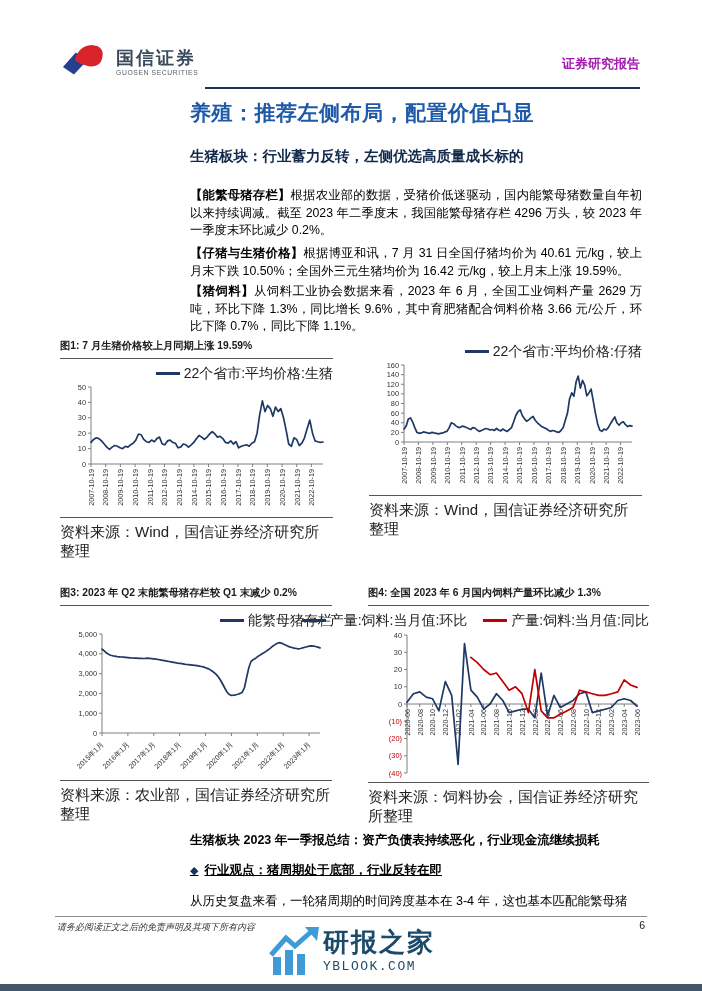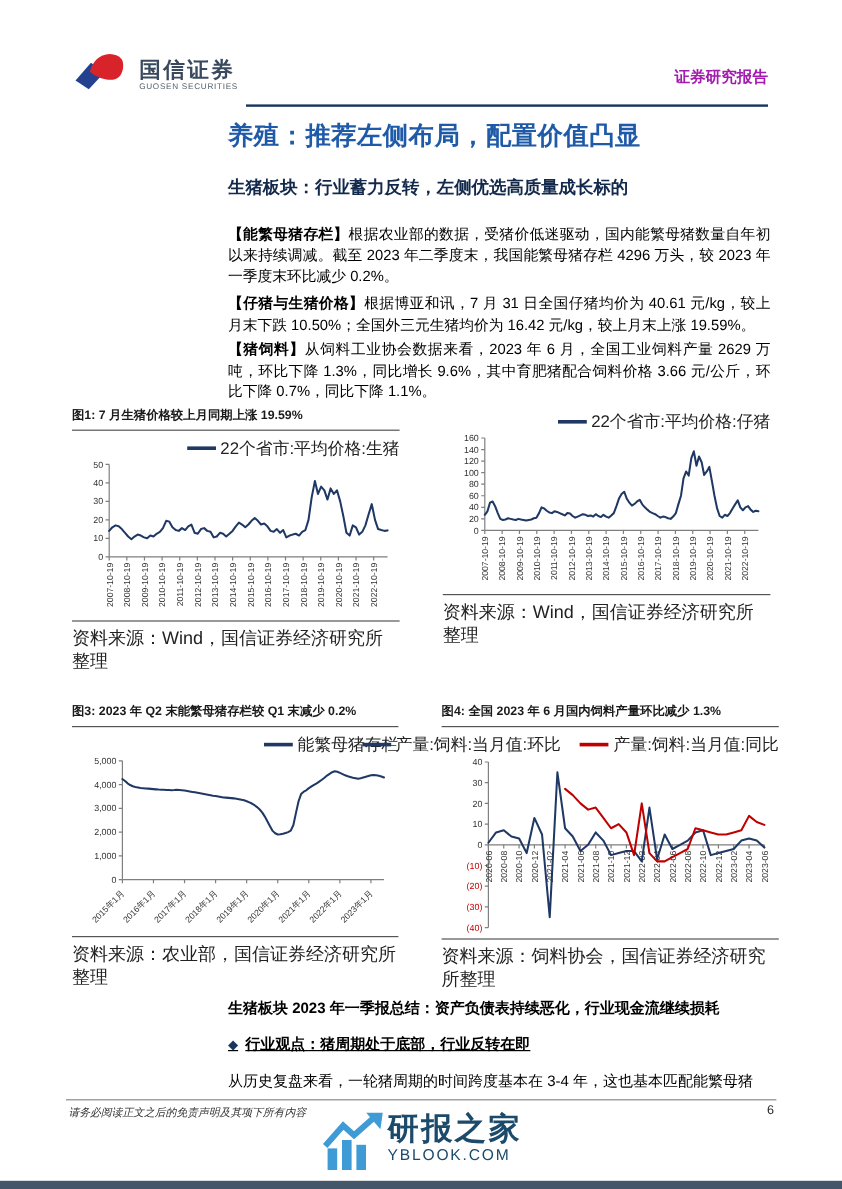--- a/index.html
+++ b/index.html
@@ -39,21 +39,21 @@
   .bt2{top:862px;font-weight:700;text-decoration:underline;}
   .bt2 .diamond{color:#17365d;font-size:11px;margin-right:6px;}
   .bt3{top:893px;}
 
   
   .foot-rule{position:absolute;left:55px;right:55px;top:916px;border-top:1px solid #8a8a8a;}
   .disclaimer{position:absolute;left:57px;top:921px;font-size:9px;font-style:italic;color:#333;}
   .page-num{position:absolute;right:57px;top:919px;font-size:10.5px;color:#222;}
 
   
-  .watermark{position:absolute;left:50%;top:927px;transform:translateX(-50%);display:flex;align-items:flex-start;}
+  .watermark{position:absolute;left:50%;top:927px;transform:translateX(-50%);display:flex;align-items:center;font-family:Liberation Mono, monospace;}
   .wm-text{display:flex;flex-direction:column;line-height:1;}
   .wm-name{font-size:26px;font-weight:700;color:#1b4a6b;letter-spacing:2px;}
   .wm-site{font-size:13px;color:#1b4a6b;letter-spacing:1.5px;margin-top:3px;}
 
   .bottom-band{position:absolute;left:0;right:0;bottom:0;height:7px;background:#44566a;}
 </style>
 </head>
 <body>
 
 <div class="page">

